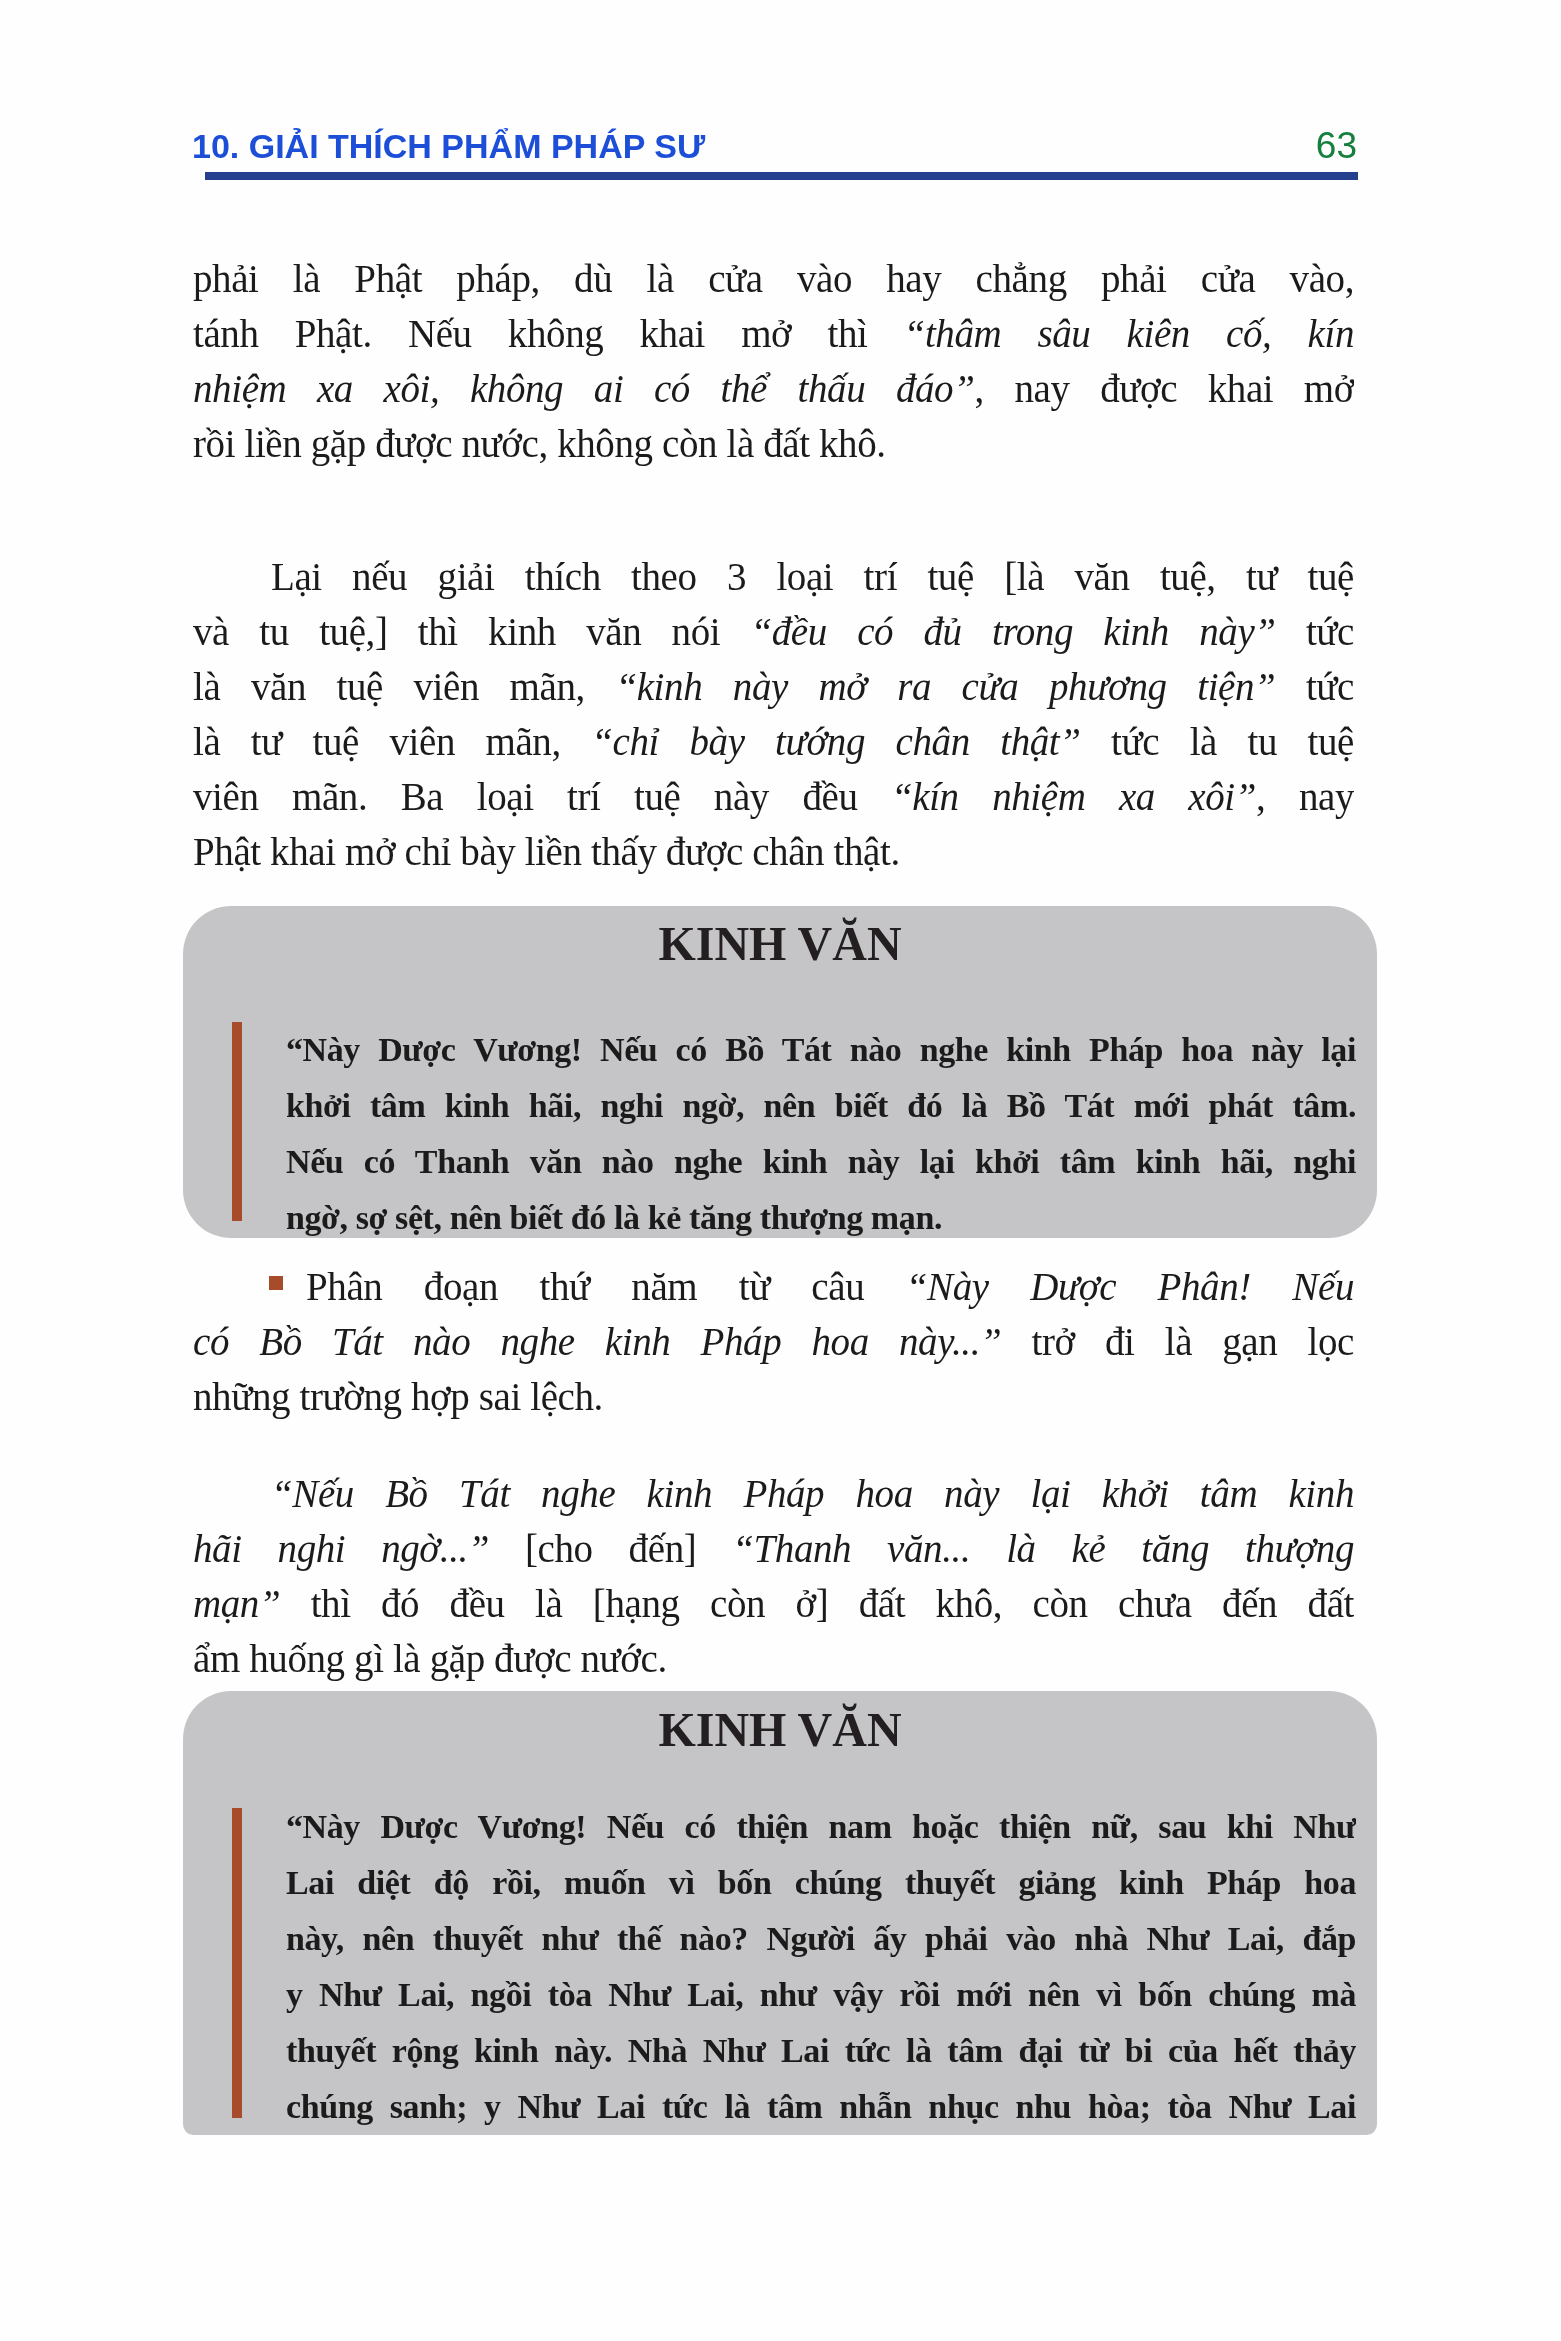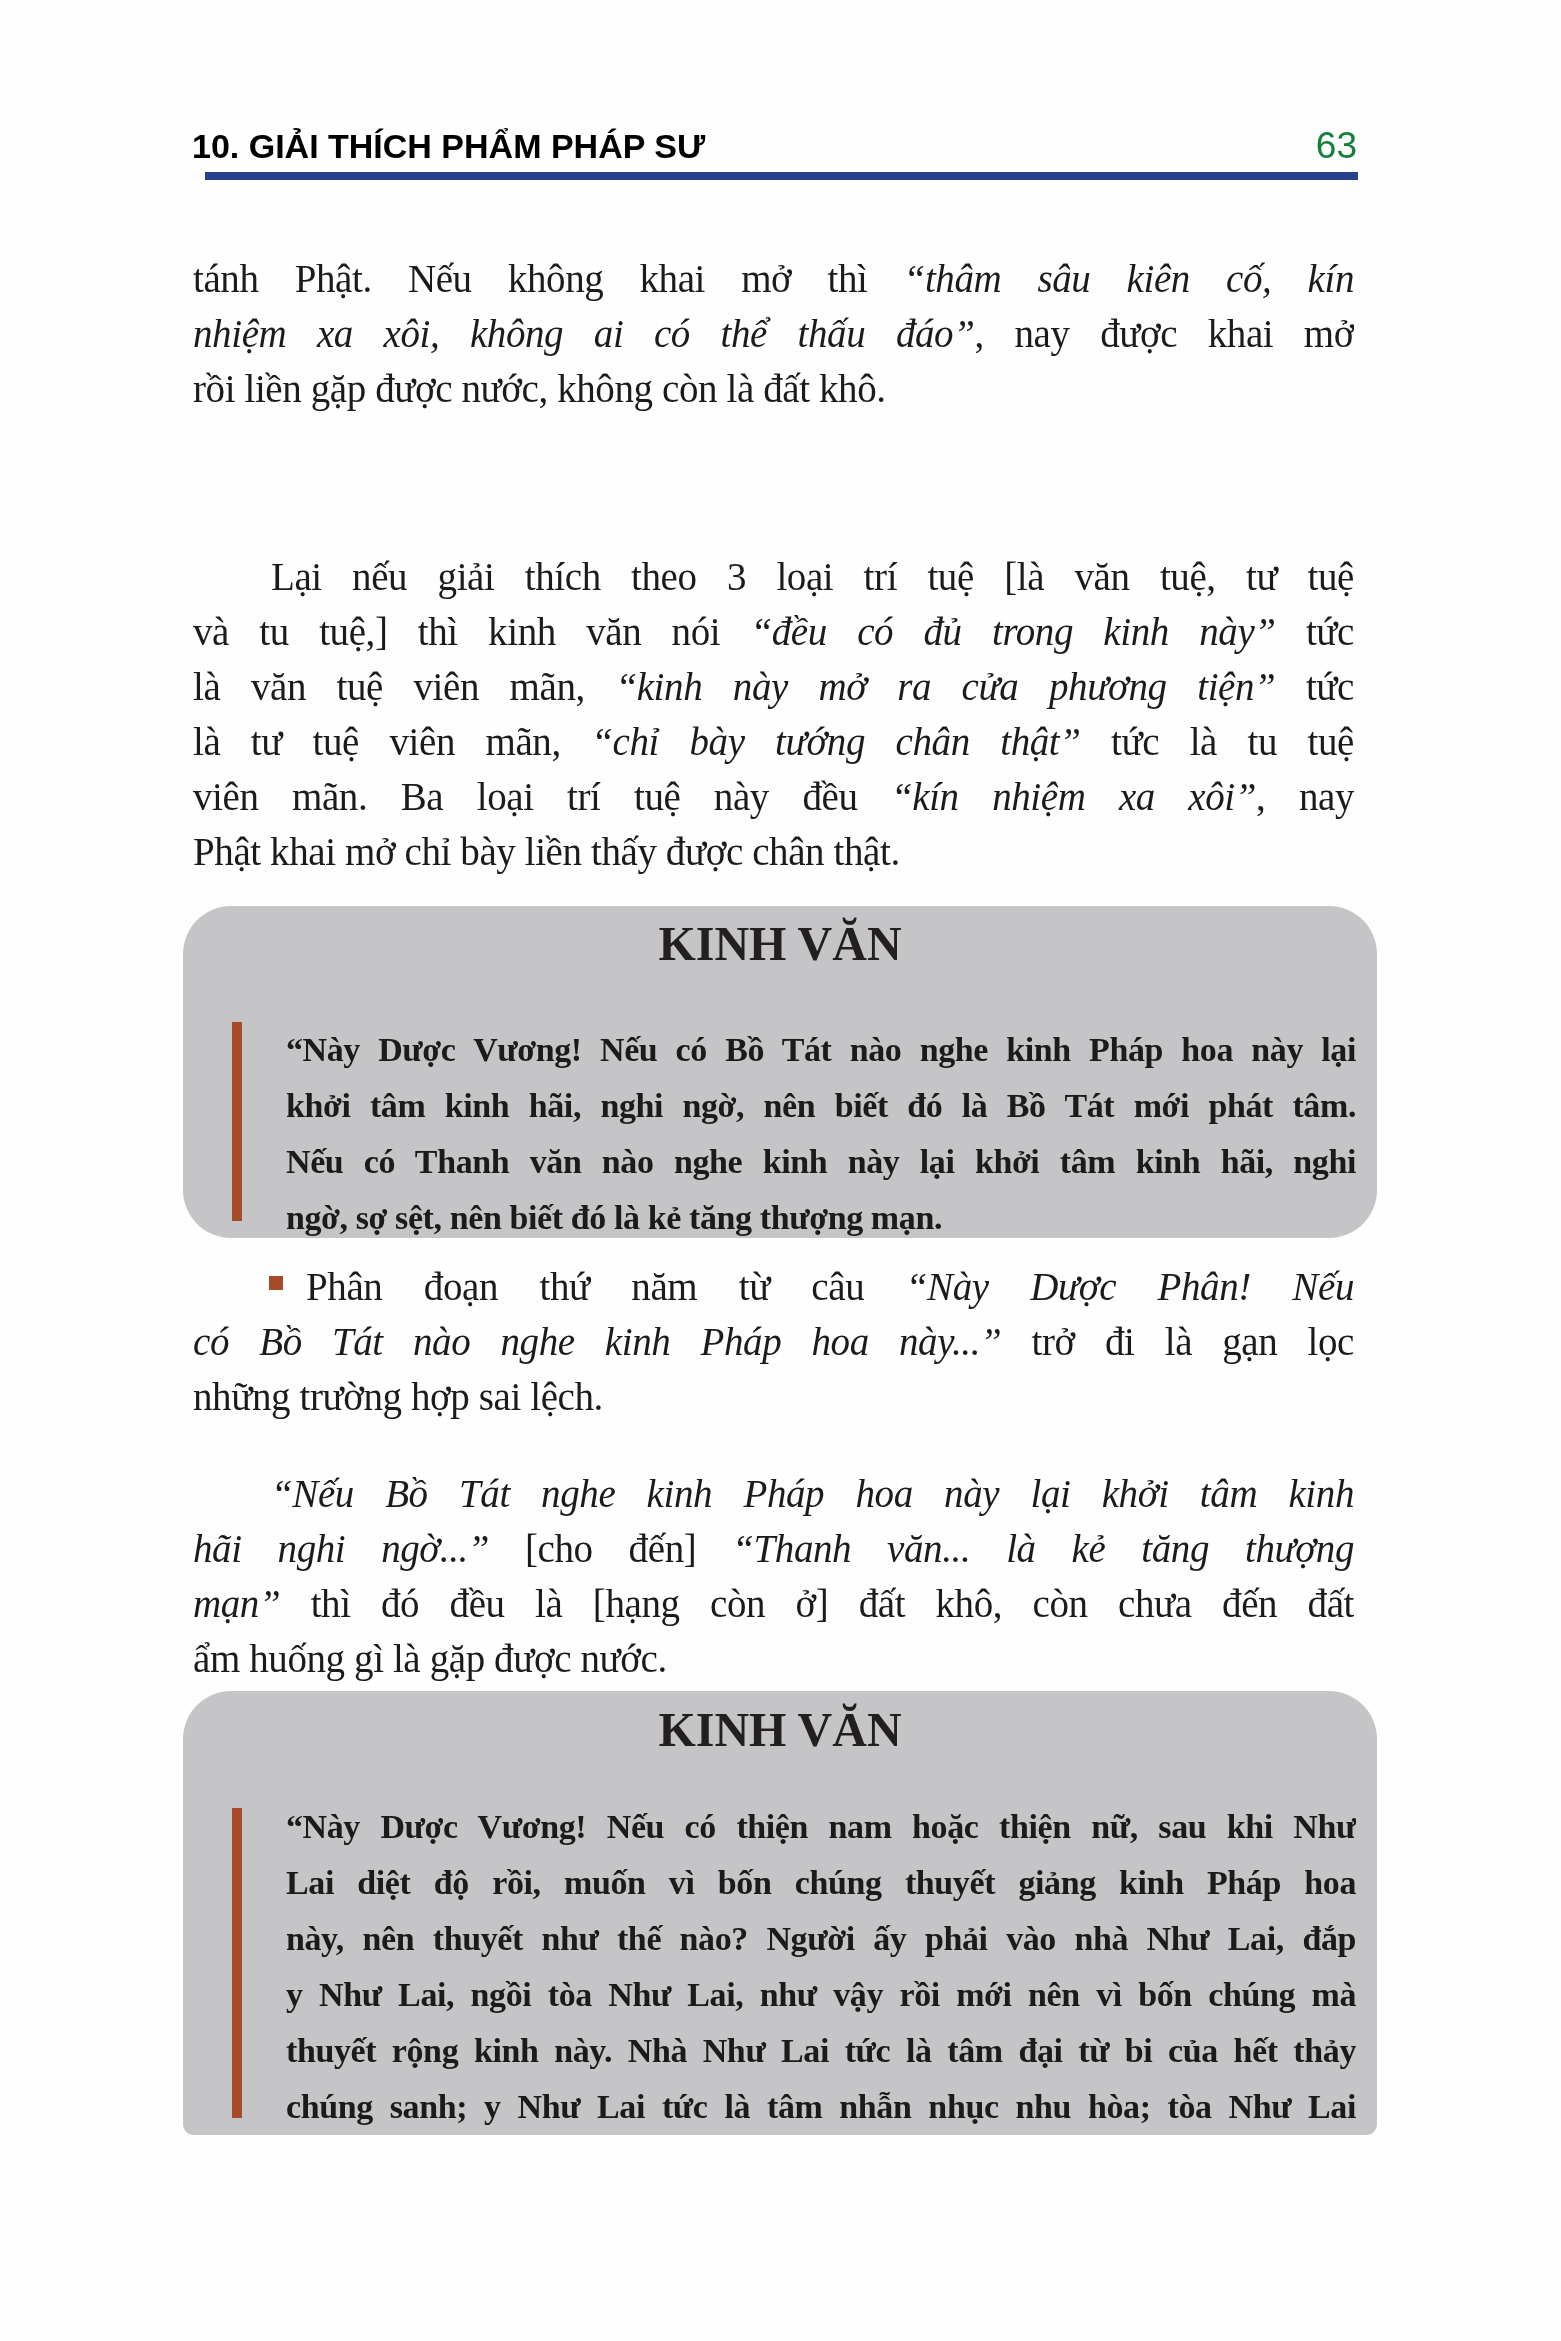--- a/index.html
+++ b/index.html
@@ -56,27 +56,28 @@
   .p1 { top:251px; }
   .p2 { top:549px; }
   .p3 { top:1259px; }
   .p4 { top:1447px;margin-top:19px; }
 </style>
 </head>
 <body>
 
 <div id="page">
 
-  <div class="chapter-title" style="color: #000000;">10. GIẢI THÍCH PHẨM PHÁP SƯ</div>
+  <div class="chapter-title" style="color: #1d4ed8;">10. GIẢI THÍCH PHẨM PHÁP SƯ</div>
 
   <div class="page-num">63</div>
 
   <div class="header-rule" style="background-color: rgb(36, 64, 142);"></div>
 
   <div class="para p1">
+      <div class="line"><span>phải là Phật pháp, dù là cửa vào hay chẳng phải cửa vào,</span></div>
       <div class="line"><span>tánh Phật. Nếu không khai mở thì </span><span class="it">“thâm sâu kiên cố, kín</span></div>
       <div class="line"><span class="it">nhiệm xa xôi, không ai có thể thấu đáo”</span><span>, nay được khai mở</span></div>
       <div class="line line-last"><span>rồi liền gặp được nước, không còn là đất khô.</span></div>
     </div>
 
   <div class="para p2 indent-90">
       <div class="line"><span>Lại nếu giải thích theo 3 loại trí tuệ [là văn tuệ, tư tuệ</span></div>
       <div class="line"><span>và tu tuệ,] thì kinh văn nói </span><span class="it">“đều có đủ trong kinh này”</span><span> tức</span></div>
       <div class="line"><span>là văn tuệ viên mãn, </span><span class="it">“kinh này mở ra cửa phương tiện”</span><span> tức</span></div>
       <div class="line"><span>là tư tuệ viên mãn, </span><span class="it">“chỉ bày tướng chân thật”</span><span> tức là tu tuệ</span></div>

